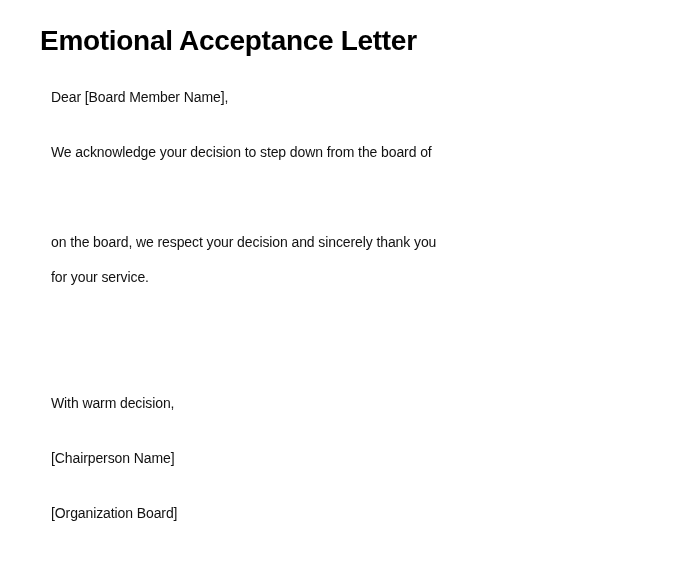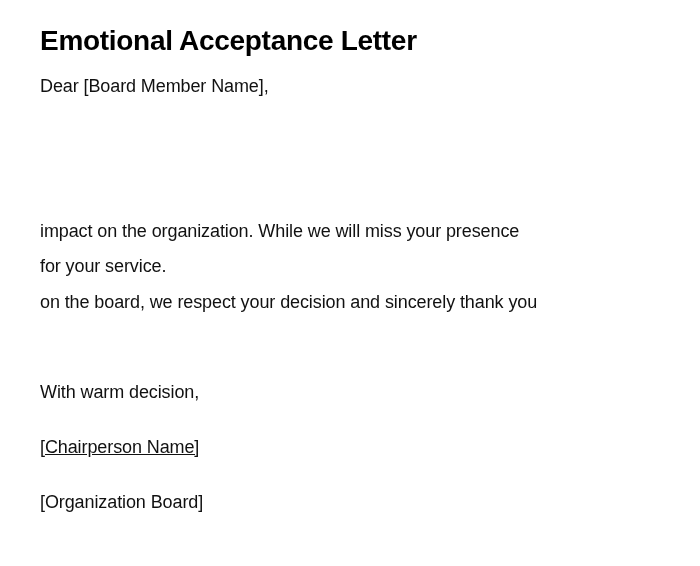--- a/index.html
+++ b/index.html
@@ -29,43 +29,43 @@
       font-size: 28px;
       font-weight: bold;
       letter-spacing: -0.3px;
       white-space: nowrap;
       color: #000000;
       line-height: 30px;
     }
     .para {
       position: absolute;
       left: 0;
-      margin: 0;
-      font-size: 18px;
+      margin: 11px;
+      font-size: 14px;
       line-height: 35.3px;
       white-space: nowrap;
       letter-spacing: -0.1px;
     }
     .line { display: block; }
   </style>
 </head>
 <body>
 
 <div class="doc">
   <h1 class="title">Emotional Acceptance Letter</h1>
 
   <p class="para" style="top:69px;">Dear [Board Member Name],</p>
 
   <p class="para" style="top:124px;">
+    <span class="line">We acknowledge your decision to step down from the board of</span>
   </p>
 
   <p class="para" style="top:214px;">
-    <span class="line">impact on the organization. While we will miss your presence</span>
+    <span class="line">on the board, we respect your decision and sincerely thank you</span>
     <span class="line">for your service.</span>
-    <span class="line">on the board, we respect your decision and sincerely thank you</span>
   </p>
 
   <p class="para" style="top:375px;">With warm decision,</p>
 
-  <p class="para" style="top:430px;text-decoration:underline;">[Chairperson Name]</p>
+  <p class="para" style="top:430px;">[Chairperson Name]</p>
 
   <p class="para" style="top:485px;">[Organization Board]</p>
 </div>
 
 </body></html>

